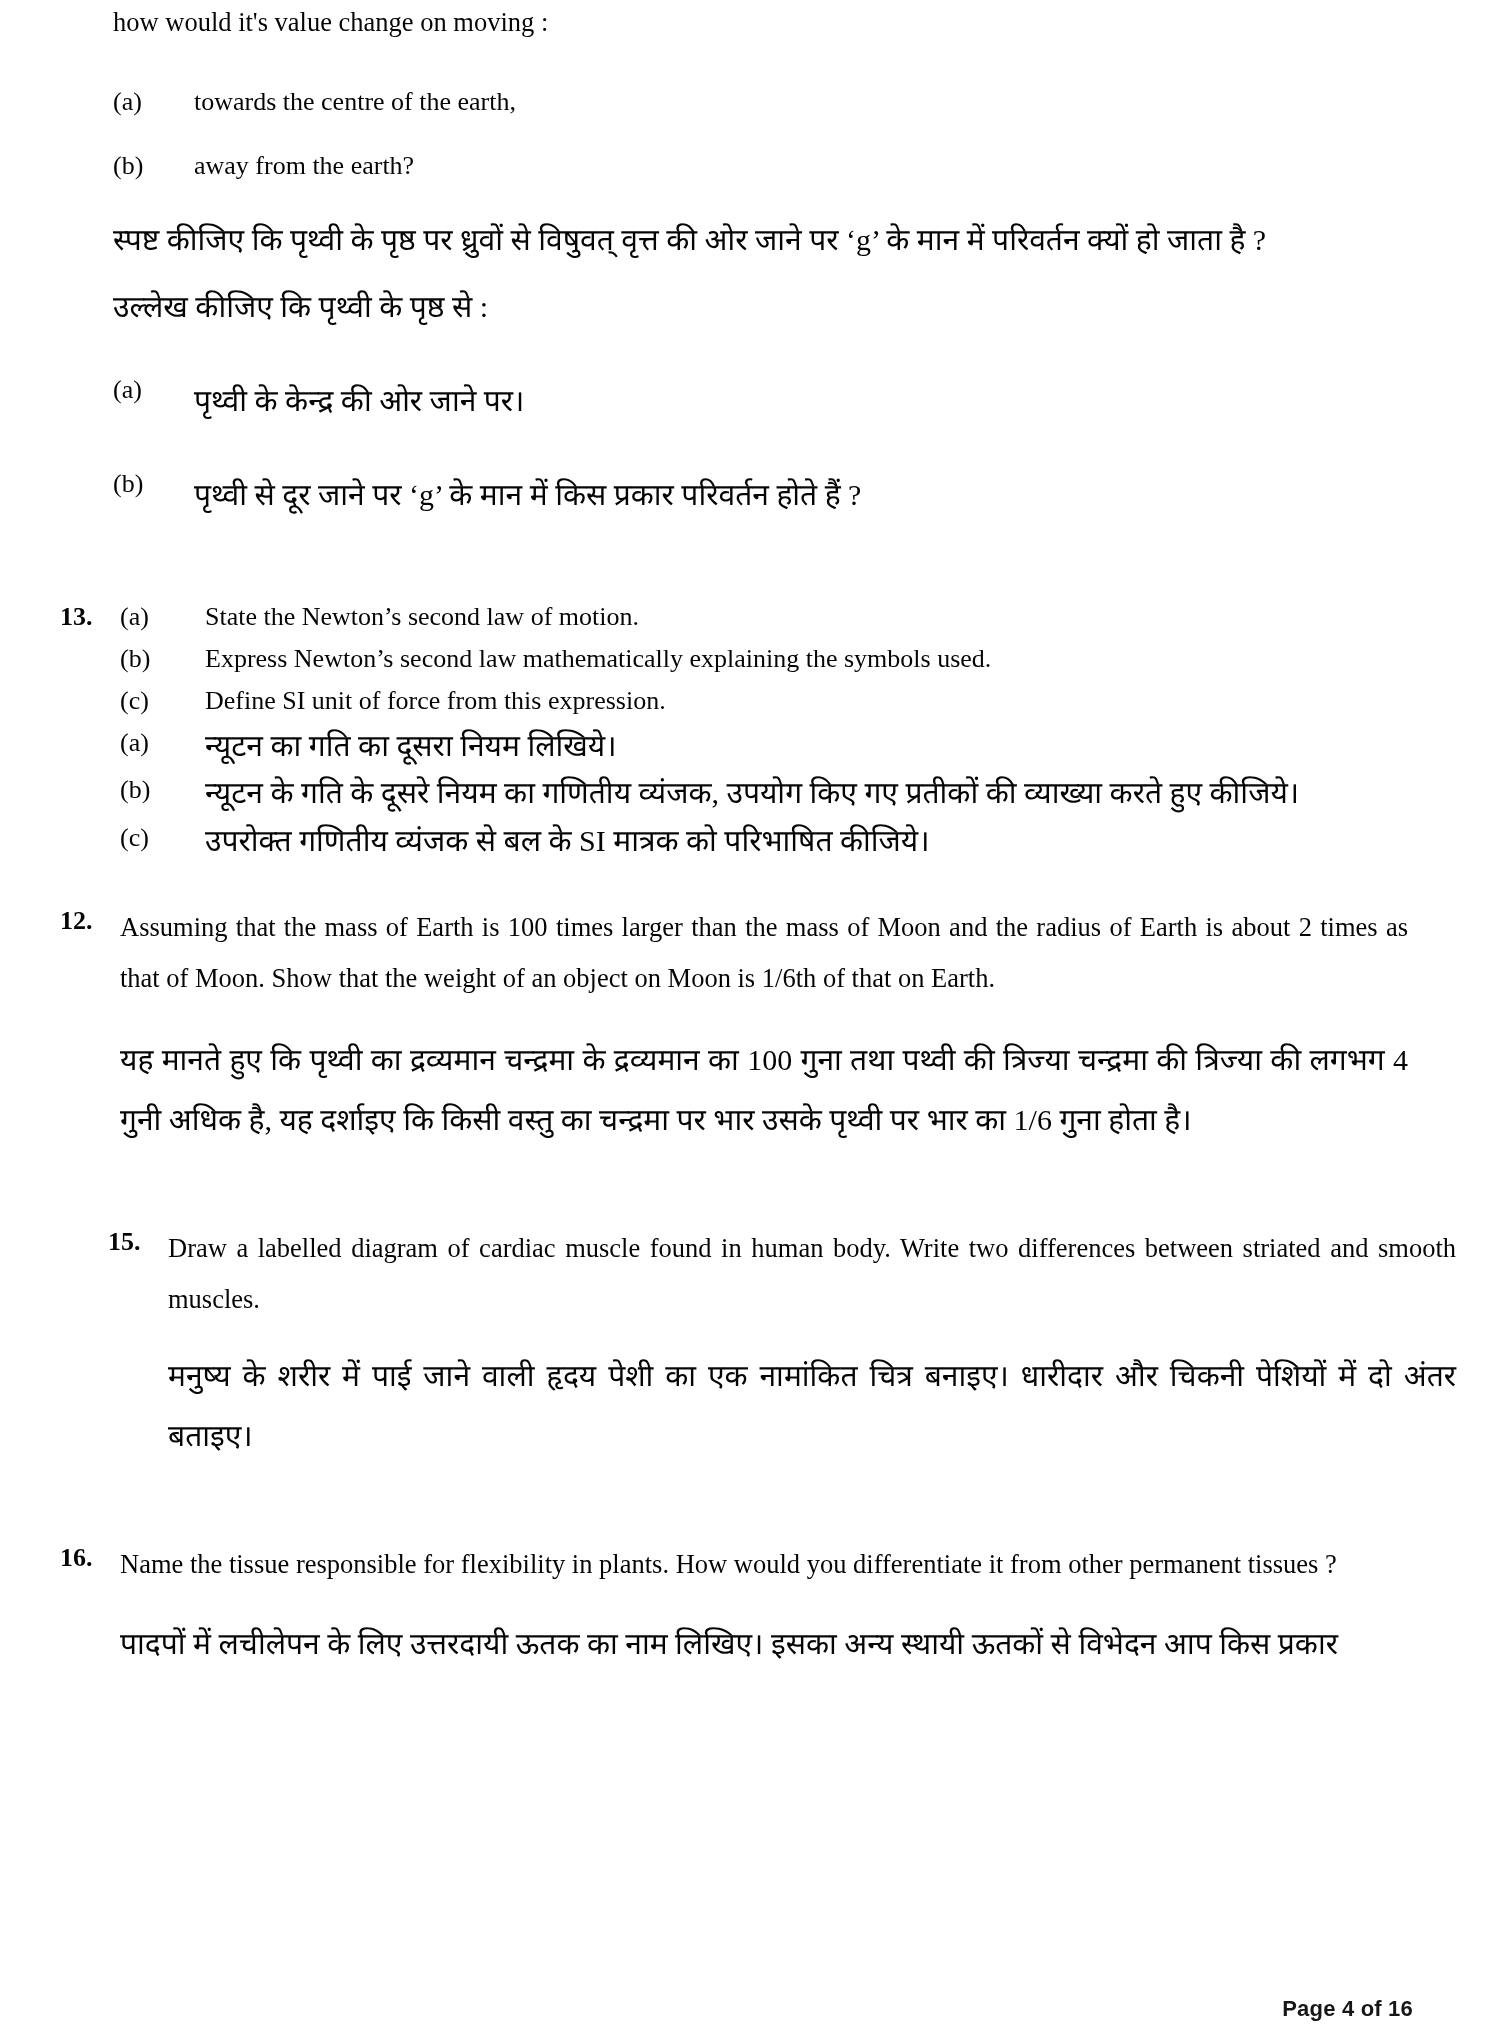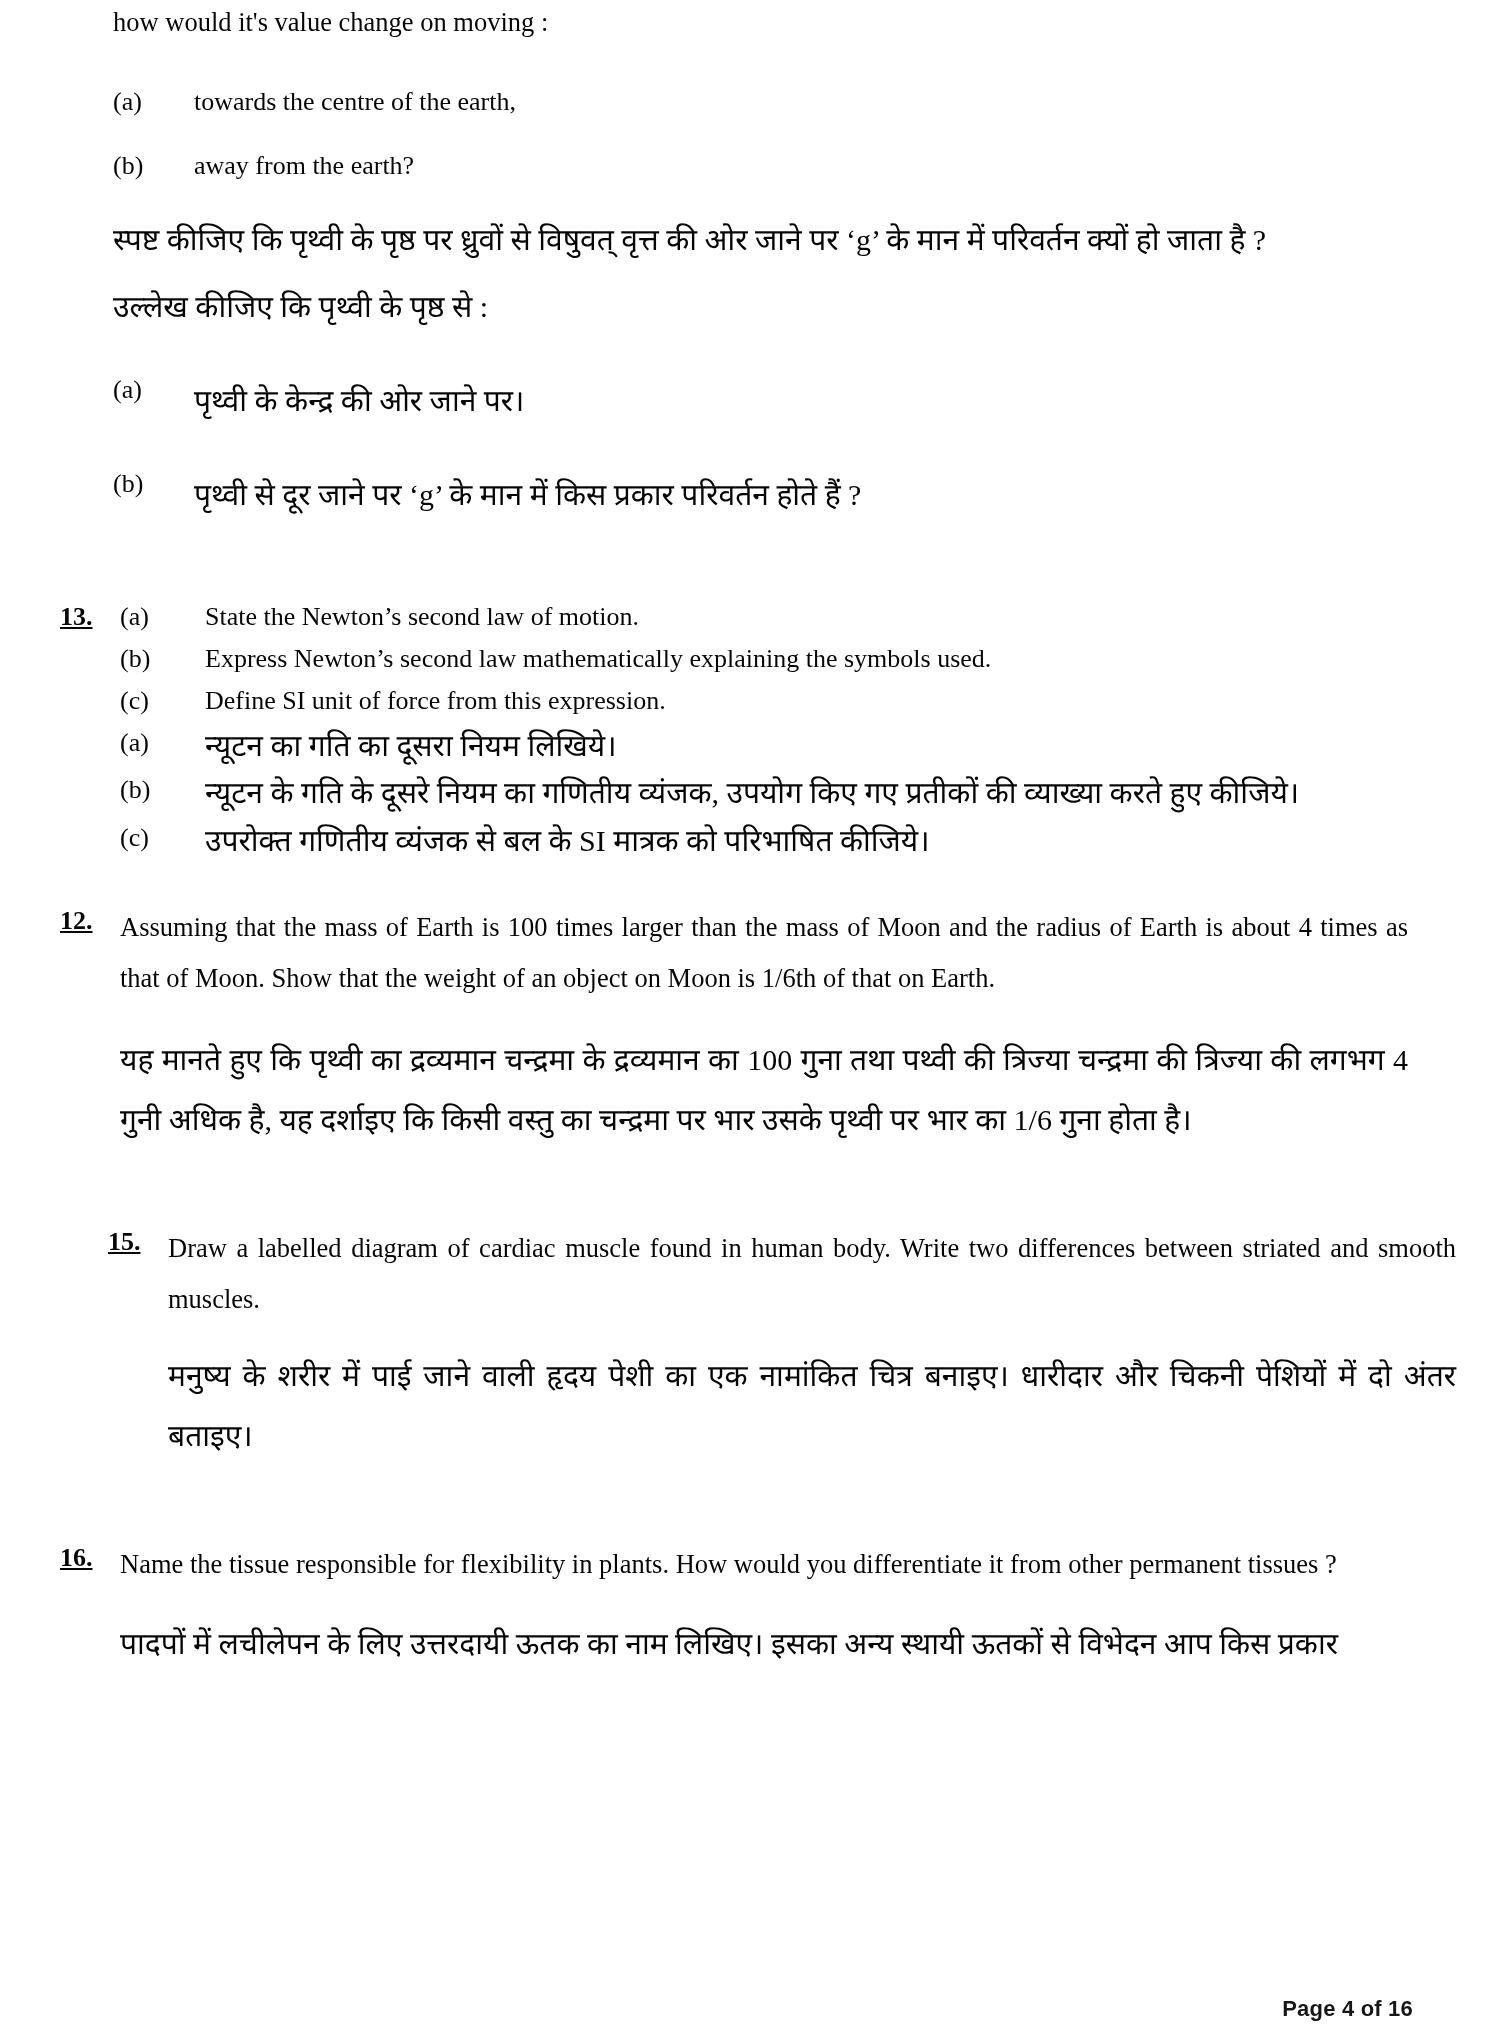--- a/index.html
+++ b/index.html
@@ -31,21 +31,20 @@
     display: flex;
     align-items: flex-start;
     width: 100%;
   }
   .qnum {
     flex: 0 0 60px;
     font-weight: bold;
     font-size: 26px;
     line-height: 1.45;
     font-family: "Liberation Serif", "DejaVu Serif", serif;
-    text-decoration: underline;
   }
   .qlabel {
     flex: 0 0 85px;
     font-size: 26px;
     line-height: 1.45;
   }
   .qbody {
     flex: 1 1 auto;
     font-size: 26px;
     line-height: 1.45;
@@ -176,21 +175,21 @@
       <div class="qrow">
         <div class="qnum"></div>
         <div class="qlabel">(c)</div>
         <div class="qbody hin nojust" style="line-height:1.45;">उपरोक्त गणितीय व्यंजक से बल के SI मात्रक को परिभाषित कीजिये।</div>
       </div>
     </div>
 
     <div class="blk" style="margin-top:40px;">
       <div class="qrow">
         <div class="qnum">12.</div>
-        <div class="qbody eng" style="padding-right:2px;">Assuming that the mass of Earth is 100 times larger than the mass of Moon and the radius of Earth is about 4 times as that of Moon.  Show that the weight of an object on Moon is 1/6th of that on Earth.</div>
+        <div class="qbody eng" style="padding-right:2px;">Assuming that the mass of Earth is 100 times larger than the mass of Moon and the radius of Earth is about 2 times as that of Moon.  Show that the weight of an object on Moon is 1/6th of that on Earth.</div>
       </div>
       <div class="qrow" style="margin-top:26px;">
         <div class="qnum"></div>
         <div class="qbody hin" style="padding-right:2px;">यह मानते हुए कि पृथ्वी का द्रव्यमान चन्द्रमा के द्रव्यमान का 100 गुना तथा पथ्वी की त्रिज्या चन्द्रमा की त्रिज्या की लगभग 4 गुनी अधिक है, यह दर्शाइए कि किसी वस्तु का चन्द्रमा पर भार उसके पृथ्वी पर भार का 1/6 गुना होता है।</div>
       </div>
     </div>
 
     <div class="blk" style="margin-top:73px;margin-left:48px;">
       <div class="qrow">
         <div class="qnum">15.</div>

